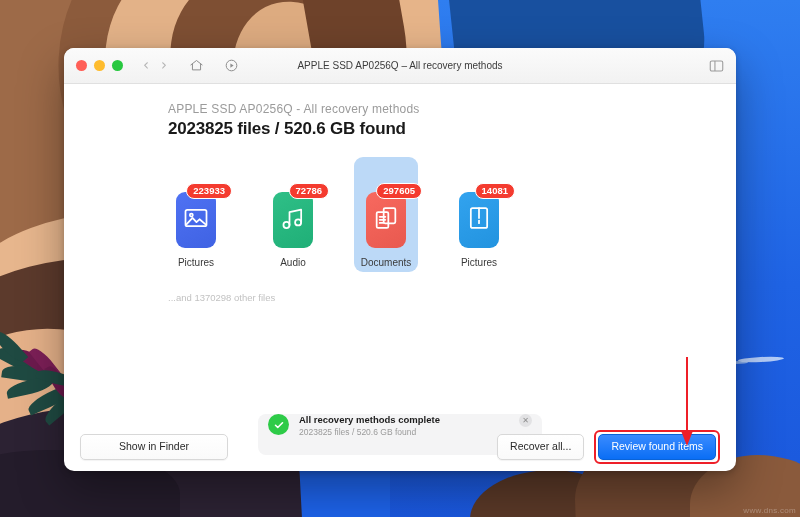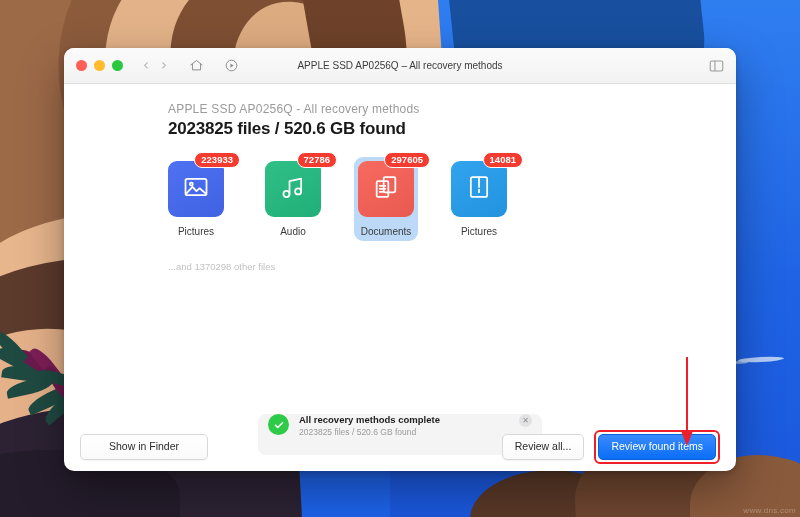--- a/index.html
+++ b/index.html
@@ -227,24 +227,24 @@
     align-items: center;
     position: relative;
   }
   .tile-sel {
     padding: 4px;
     margin: -4px;
     background: #bcd9f7;
     border-radius: 9px;
   }
   .tile-sq {
-    width: 56px; height: 56px;
+    width: 40px; height: 56px;
     border-radius: 9px;
     position: relative;
-    display: flex; align-items: center; justify-content: center;
+    display: flex; align-items: center; justify-content: center; margin-top: 31px;
   }
   .tile-label {
     margin-top: 9px;
     font-size: 10px;
     color: #3a3a3a;
     white-space: nowrap;
   }
   .badge {
     position: absolute;
     top: -9px; right: -16px;
@@ -313,21 +313,21 @@
     font-size: 10.5px;
     border-radius: 5px;
     padding: 5px 12px;
     line-height: 1.25;
     white-space: nowrap;
     border: 1px solid #d8d8d8;
     background: linear-gradient(180deg,#ffffff 0%,#fafafa 100%);
     color: #2a2a2a;
     box-shadow: 0 1px 1px rgba(0,0,0,.05);
   }
-  #btn-show-finder { width: 128px; text-align: center; }
+  #btn-show-finder { width: 148px; text-align: center; }
   #footer-right {
     margin-left: auto;
     display: flex;
     align-items: center;
     gap: 10px;
   }
   #btn-review-wrap {
     position: relative;
     padding: 2px;
     border: 2px solid #ee1f28;
@@ -501,21 +501,21 @@
           <div id="toast-sub">2023825 files / 520.6 GB found</div>
         </div>
         <span id="toast-close">✕</span>
       </div>
 
     </div>
 
     <div id="footer">
       <div class="btn" id="btn-show-finder">Show in Finder</div>
       <div id="footer-right">
-        <div class="btn">Review all...</div>
+        <div class="btn">Recover all...</div>
         <div id="btn-review-wrap">
           <div class="btn btn-primary">Review found items</div>
         </div>
       </div>
     </div>
 
   </div>
 
   <svg id="arrow" viewBox="0 0 14 92">
     <line x1="7" y1="2" x2="7" y2="80" stroke="#ee1f28" stroke-width="2"></line>

